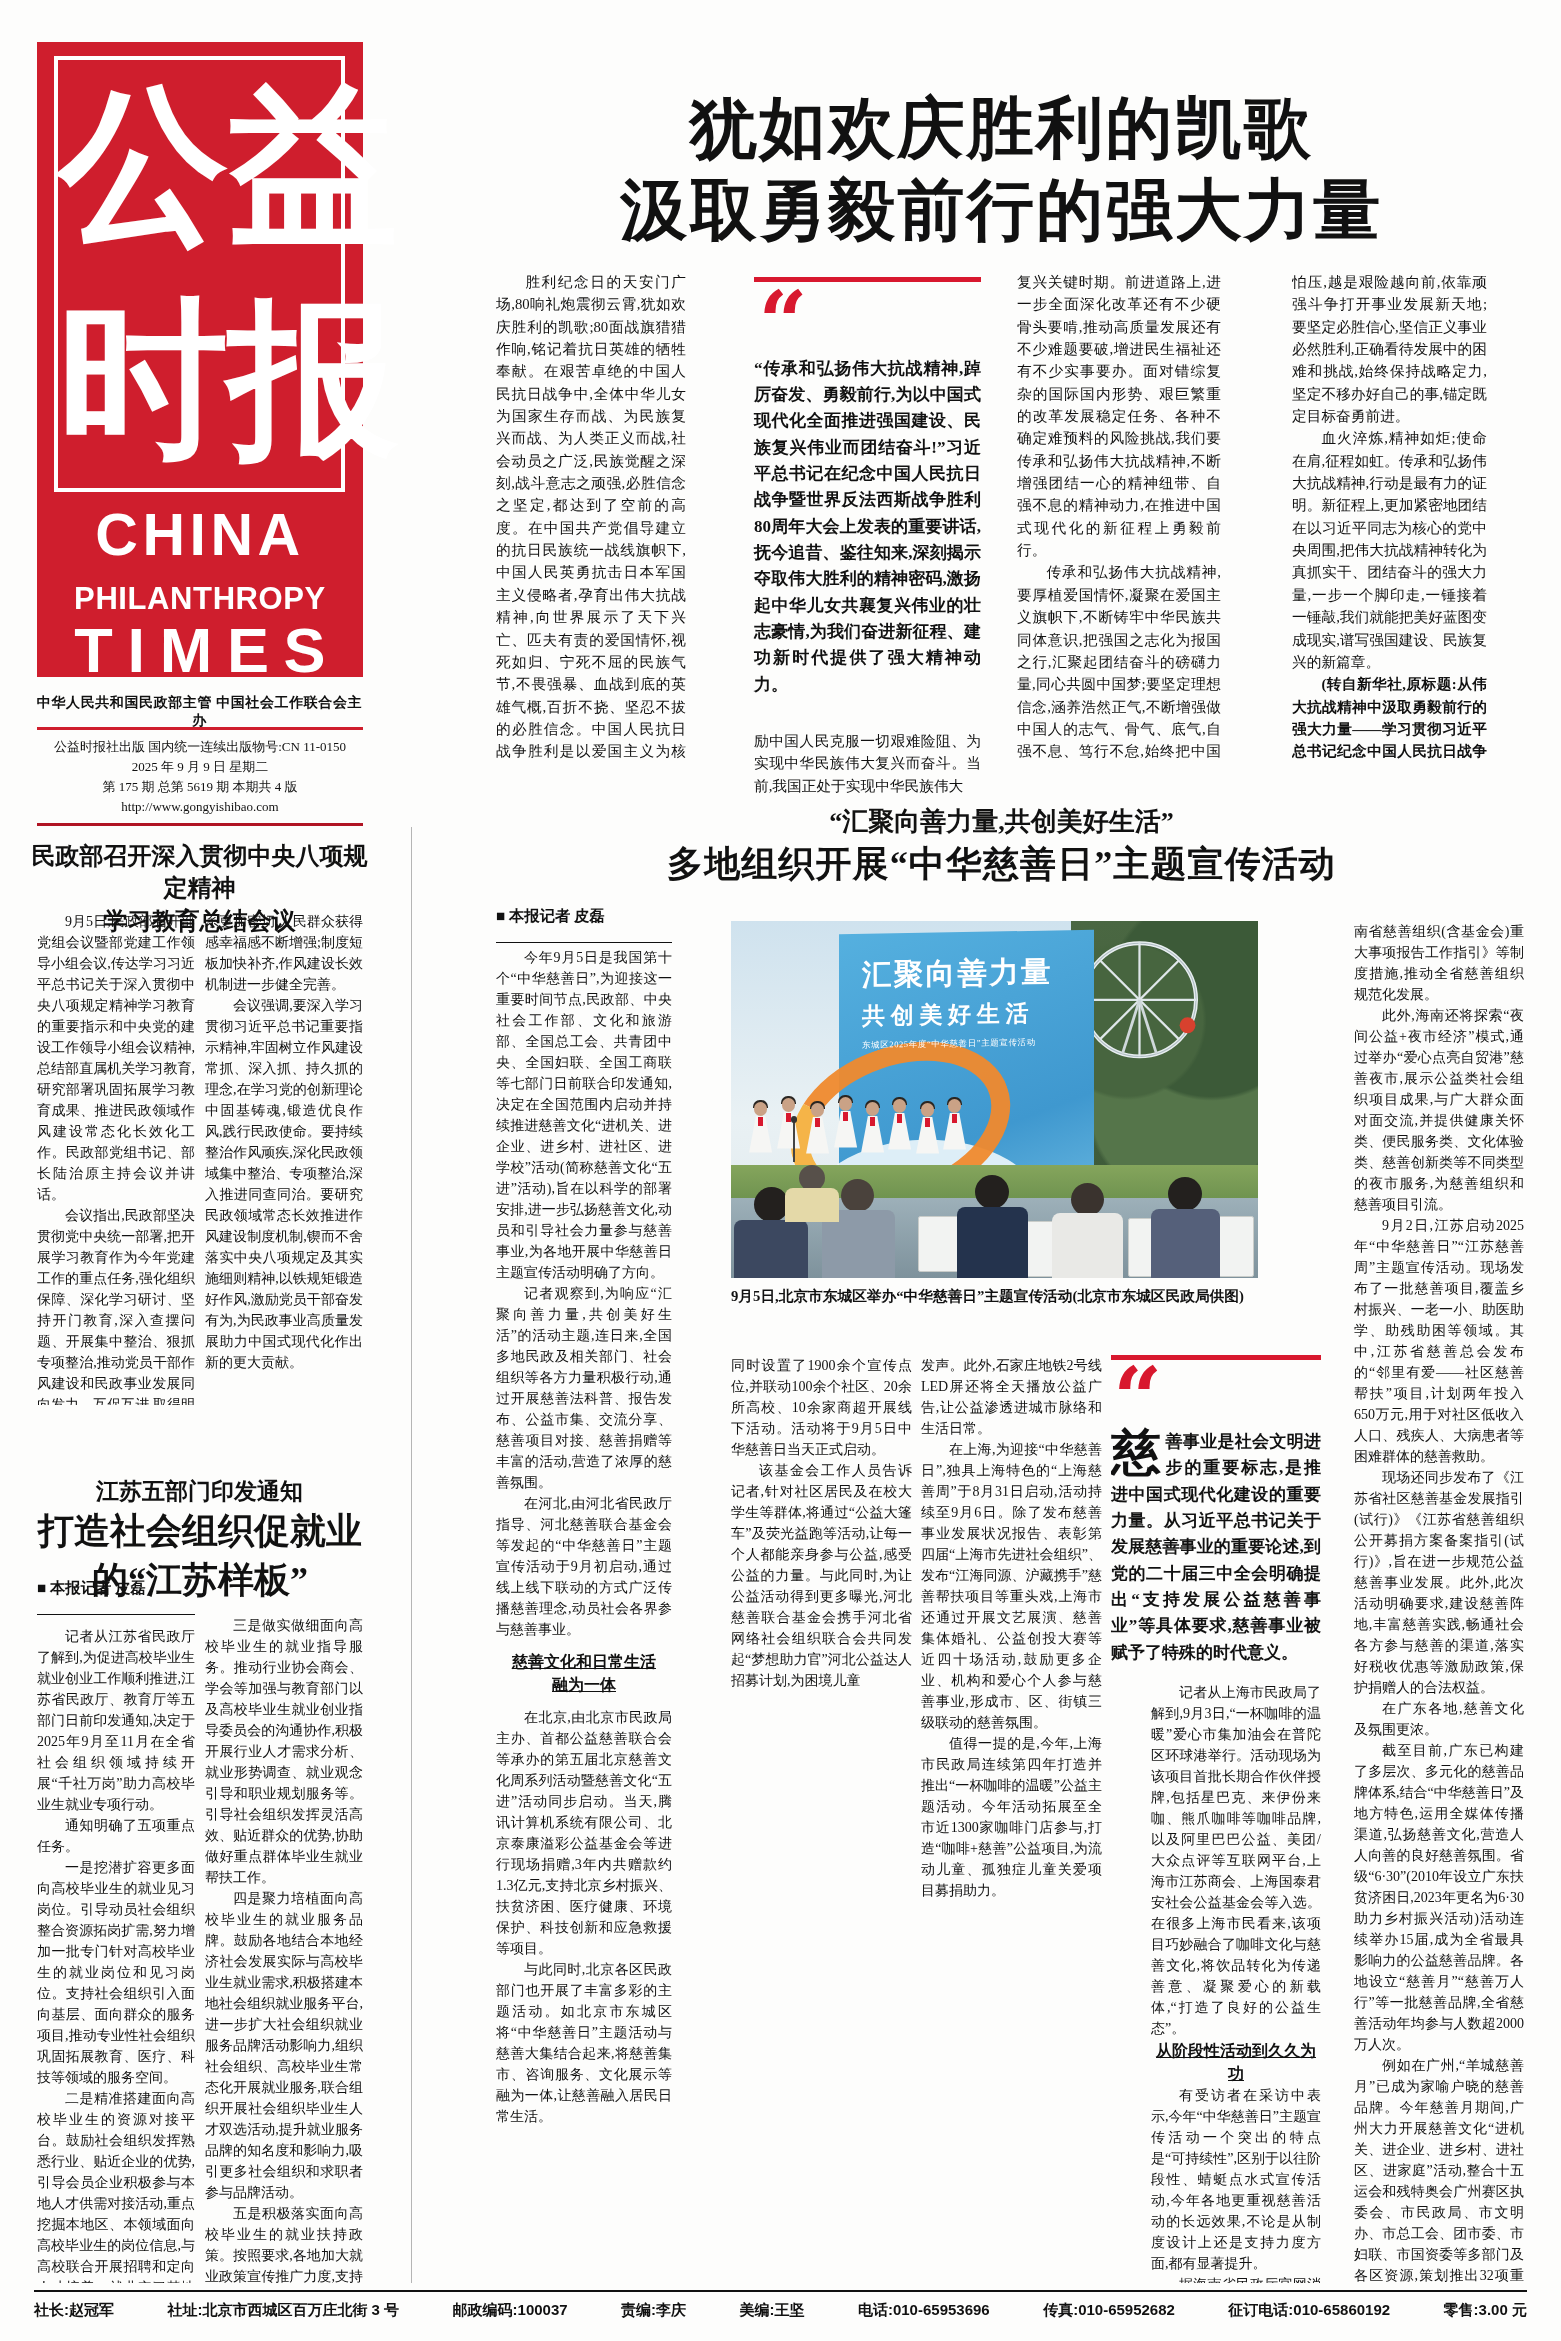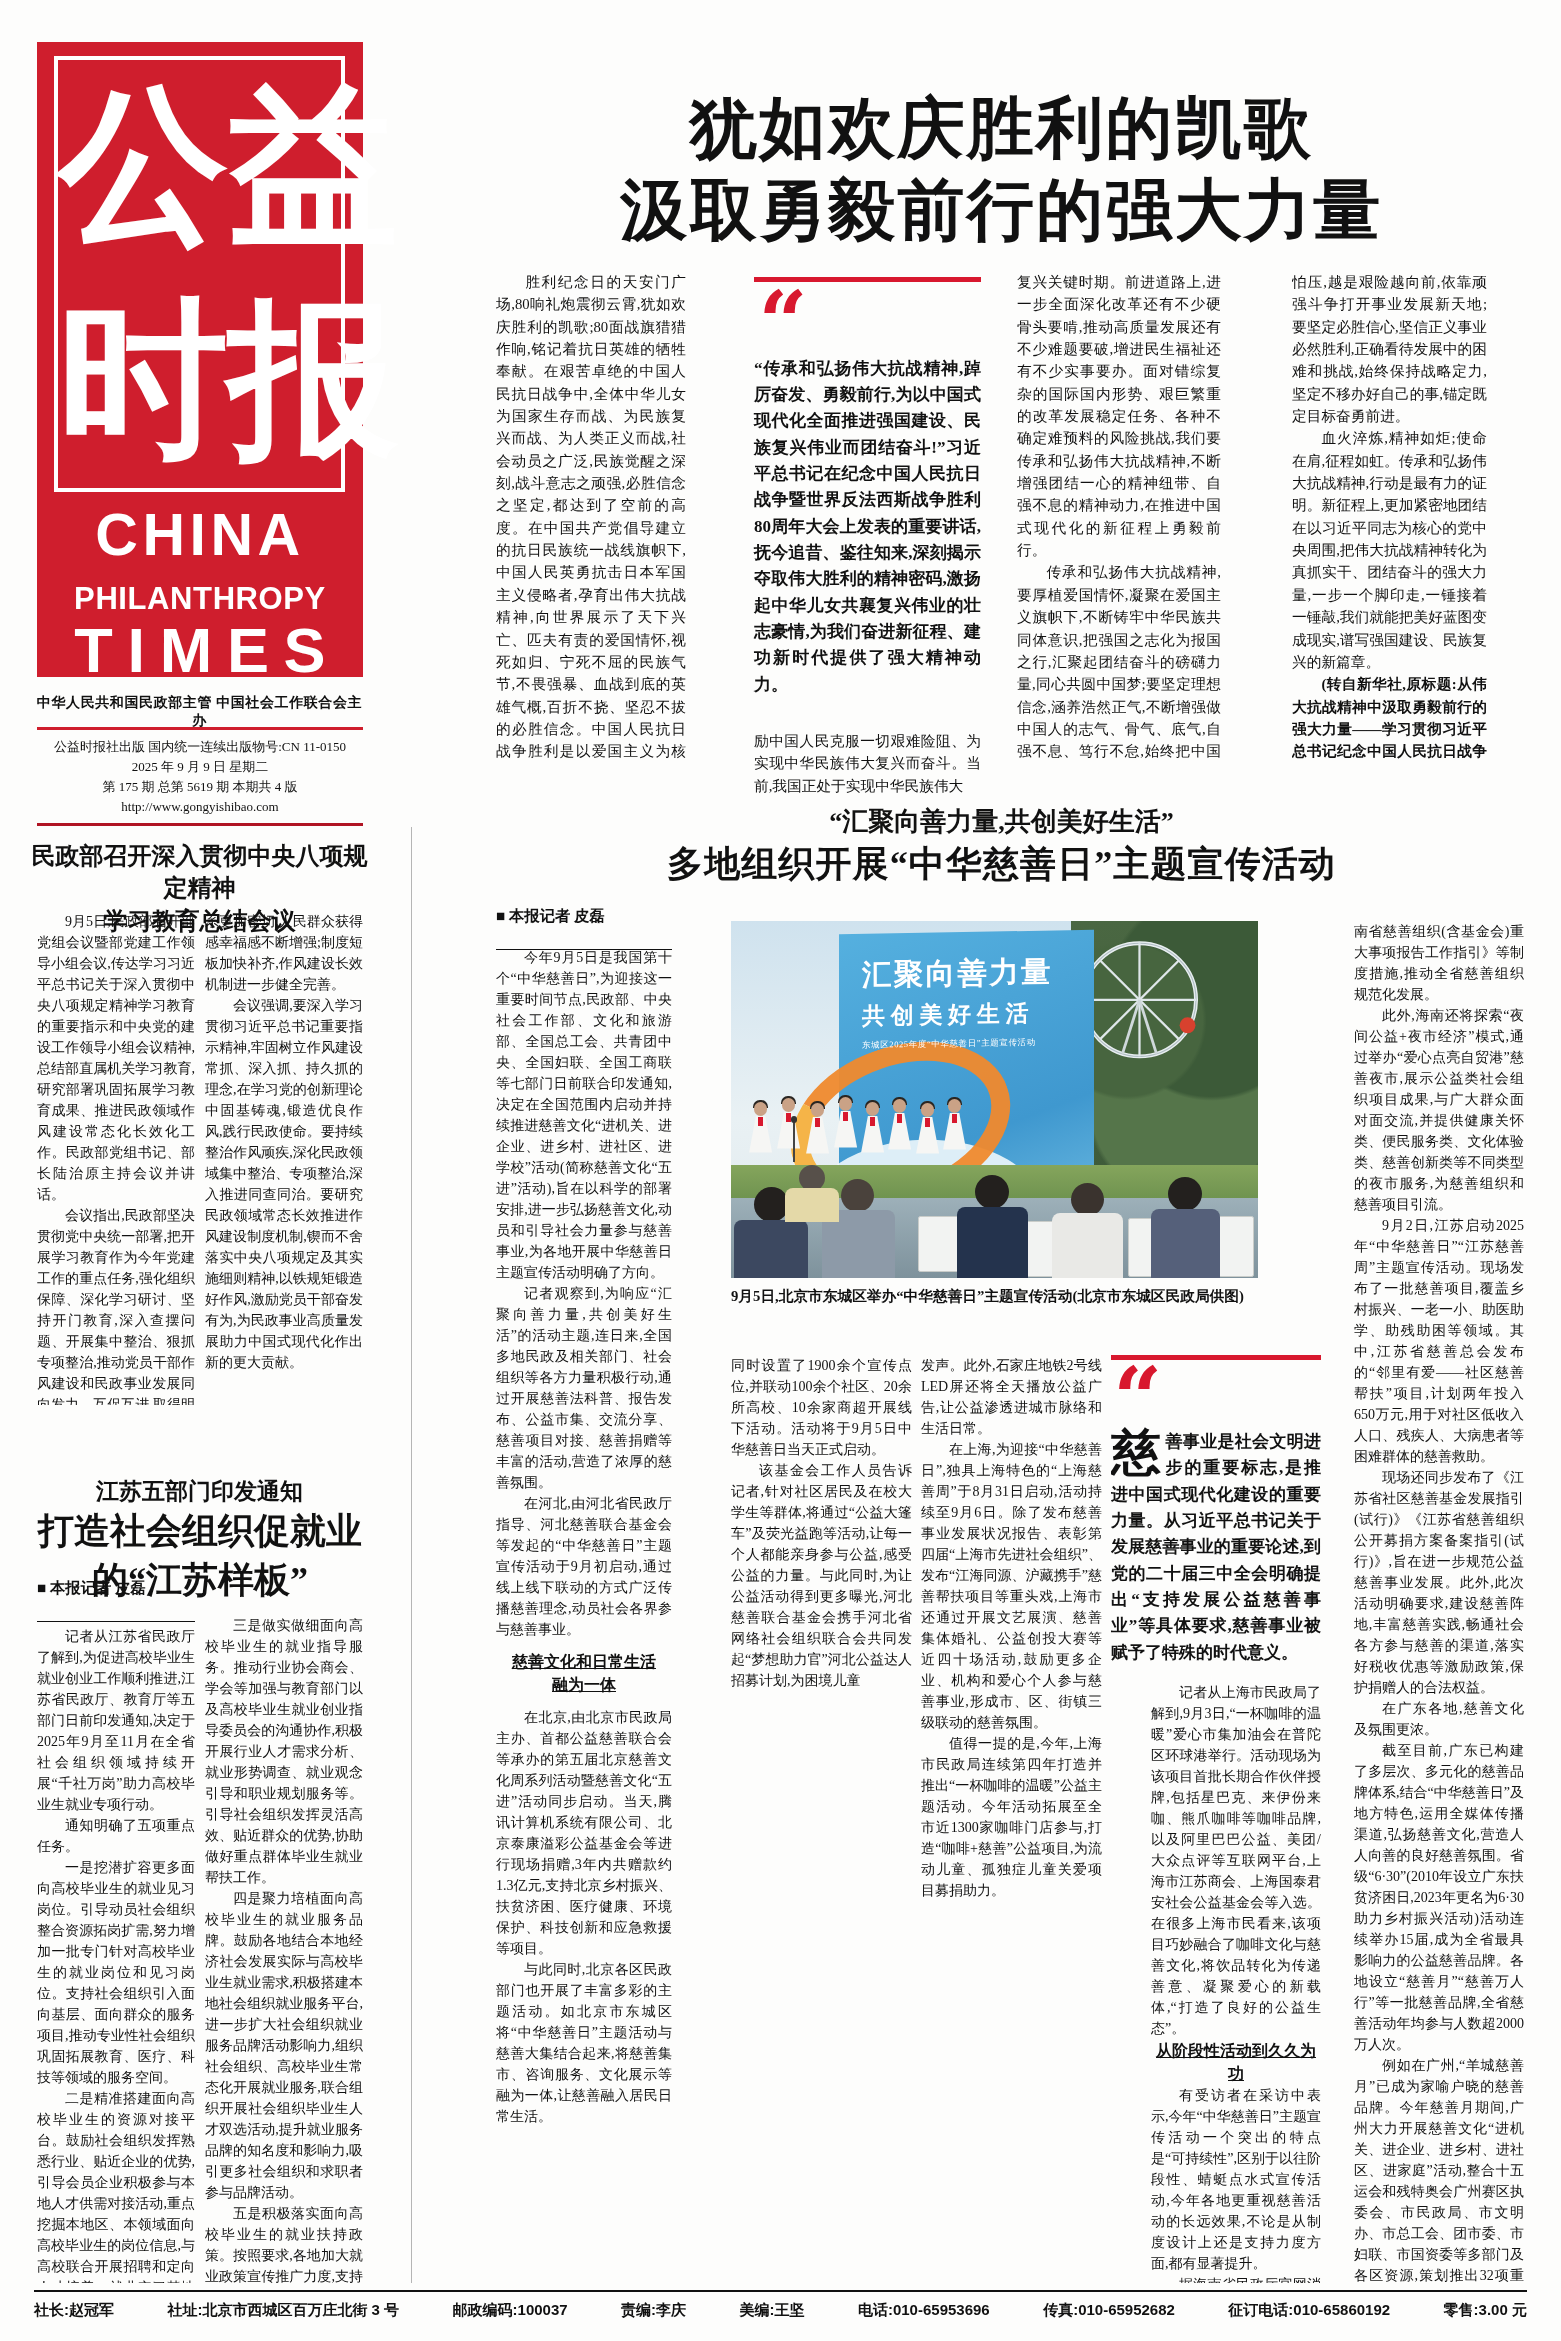--- a/index.html
+++ b/index.html
@@ -30,21 +30,21 @@
   .secttitle{font-weight:bold;text-align:center;font-size:24px;line-height:1.35;}
   .jstitle1{font-weight:bold;text-align:center;font-size:23px;}
   .jstitle2{font-weight:bold;text-align:center;font-size:36px;}
 
   
   .col{font-size:14.7px;line-height:1.52;text-align:justify;overflow:hidden;}
   .col.small{font-size:14px;line-height:1.5;}
   .col p{margin:0;text-indent:2em;}
   .col p.cont{text-indent:0;}
   .credit{font-weight:bold;}
-  .byline{font-weight:bold;font-size:15.3px;border-bottom:1.7px solid #111;padding-bottom:22px;}
+  .byline{font-weight:bold;font-size:15.3px;border-bottom:1.7px solid #111;padding-bottom:15px;}
   .subhead{font-weight:bold;text-align:center;font-size:16px;line-height:1.45;margin:10.2px 0;text-indent:0!important;text-decoration:underline;}
   .caption{font-size:14.7px;line-height:1.5;font-weight:bold;text-align:justify;}
 
   
   .pq-rule{height:4.5px;background:#d8182e;}
   .pq-mark{color:#d8182e;font-size:85px;line-height:0.55;font-weight:bold;font-family:"DejaVu Serif",serif;}
   .pq-text{font-weight:bold;font-size:17px;line-height:1.55;text-align:justify;}
   .dropcap{float:left;font-size:50px;line-height:0.95;font-weight:bold;padding-right:4.5px;}
 
   .vrule{background:#b5b5b5;}

